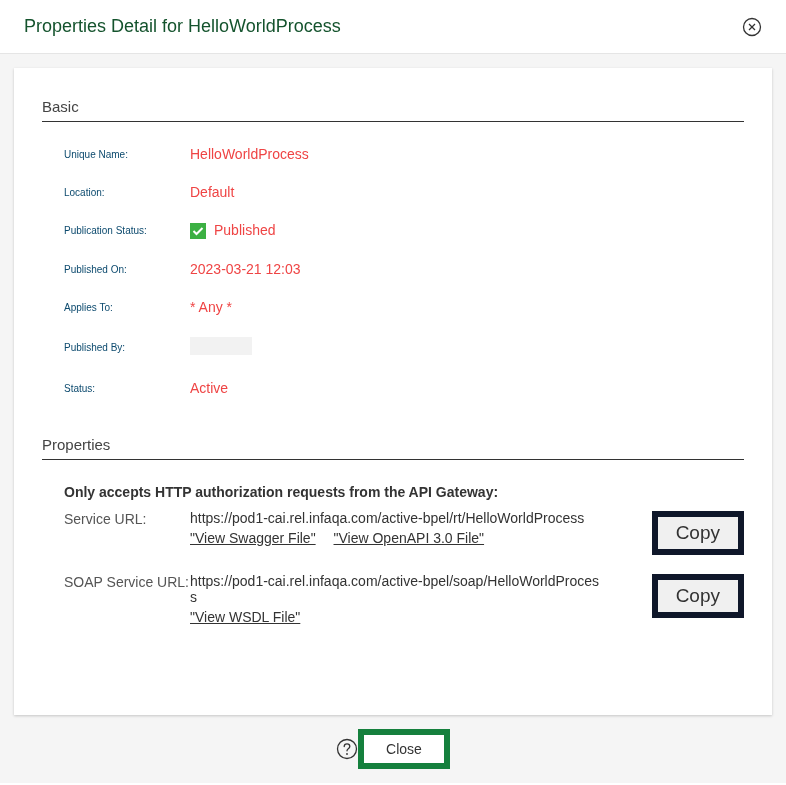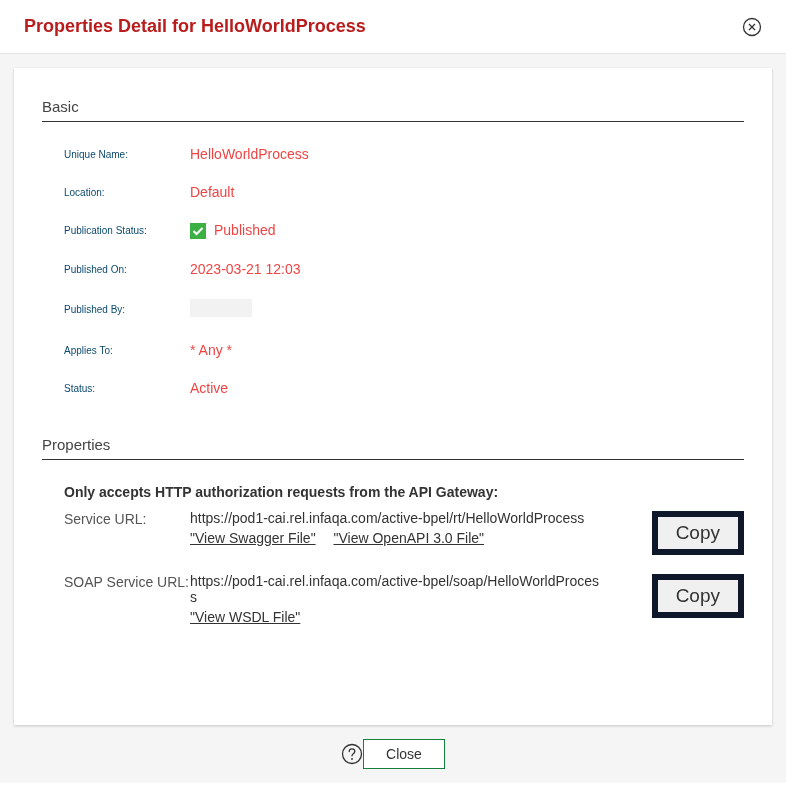--- a/index.html
+++ b/index.html
@@ -18,22 +18,22 @@
     }
     .header {
       display: flex;
       justify-content: space-between;
       align-items: center;
       padding: 16px 24px 16px 24px;
       border-bottom: 1px solid #e5e5e5;
     }
     .header-title {
       font-size: 18px;
-      font-weight: 700;
-      color: #b91c1c;
+      font-weight: 400;
+      color: #14532d;
     }
     .close-x {
       width: 20px;
       height: 20px;
       display: flex;
       align-items: center;
       justify-content: center;
       cursor: pointer;
     }
     .close-x svg {
@@ -164,21 +164,21 @@
       align-items: center;
       justify-content: center;
       cursor: pointer;
     }
     .help-icon svg {
       width: 22px;
       height: 22px;
     }
     .close-btn {
       background: #fff;
-      border: 1px solid #15803d;
+      border: 6px solid #15803d;
       padding: 6px 22px;
       font-size: 14px;
       color: #333;
       cursor: pointer;
     }
   </style>
 </head>
 <body>
 
 <div class="header">
@@ -218,29 +218,29 @@
         </span><span>Published</span>
       </div>
     </div>
 
     <div class="field-row">
       <div class="field-label">Published On:</div>
       <div class="field-value">2023-03-21 12:03</div>
     </div>
 
     <div class="field-row">
+      <div class="field-label">Applies To:</div>
+      <div class="field-value">* Any *</div>
+    </div>
+
+    <div class="field-row">
       <div class="field-label">Published By:</div>
       <div class="field-value">
         <span class="redacted"></span>
       </div>
-    </div>
-
-    <div class="field-row">
-      <div class="field-label">Applies To:</div>
-      <div class="field-value">* Any *</div>
     </div>
 
     <div class="field-row">
       <div class="field-label">Status:</div>
       <div class="field-value">Active</div>
     </div>
 
     <div class="endpoints-section">
       <div class="section-title">Properties</div>
       <hr class="section-divider">

